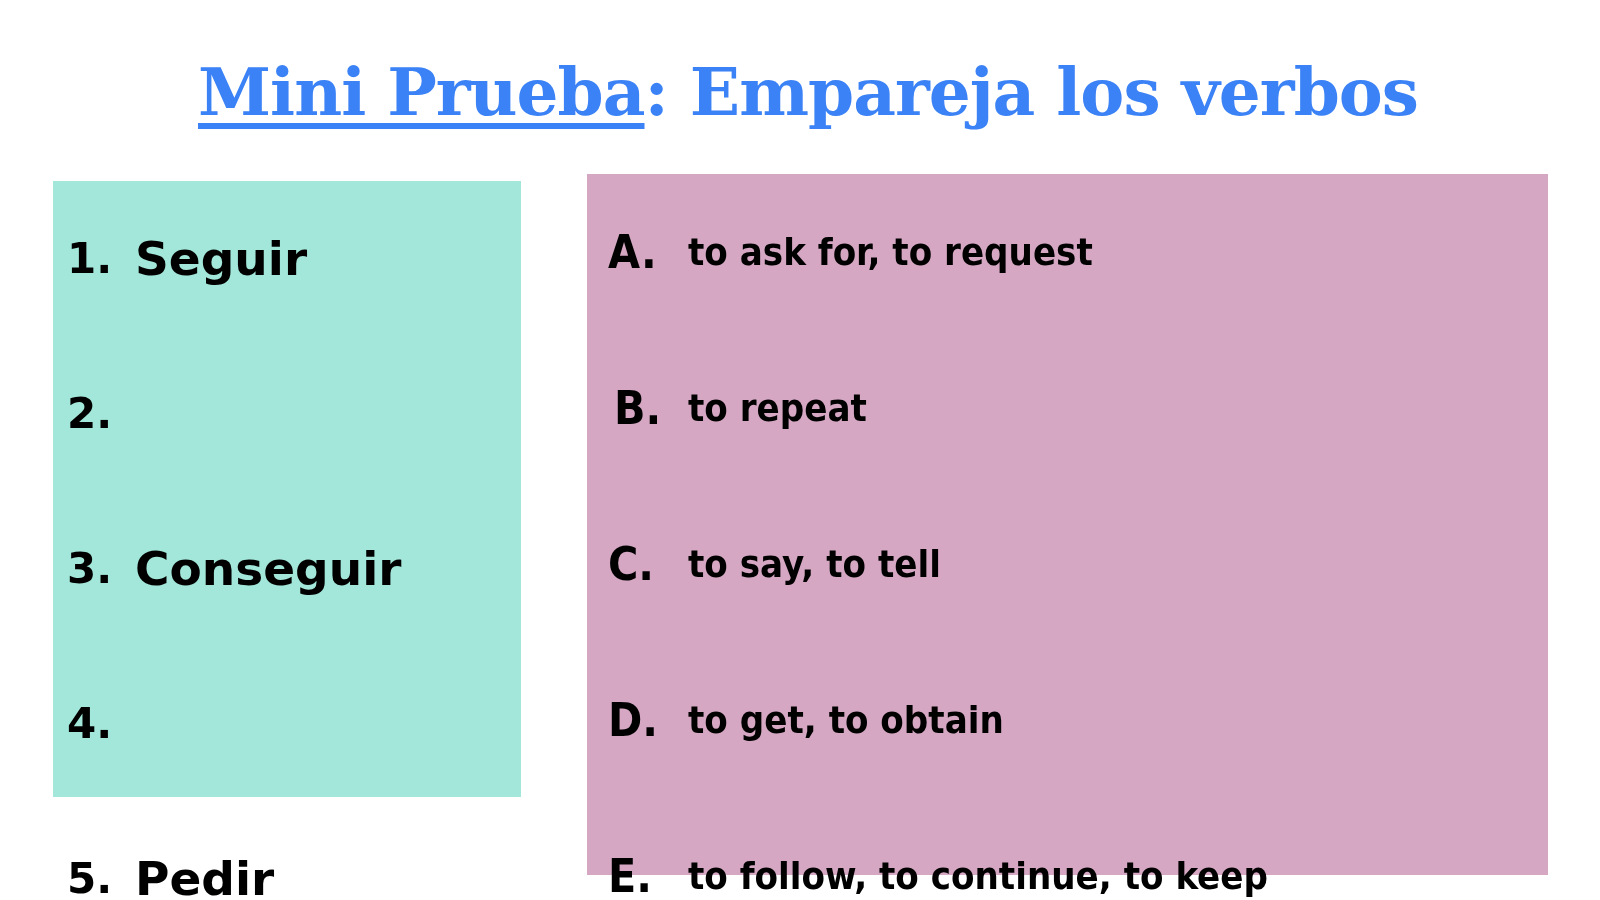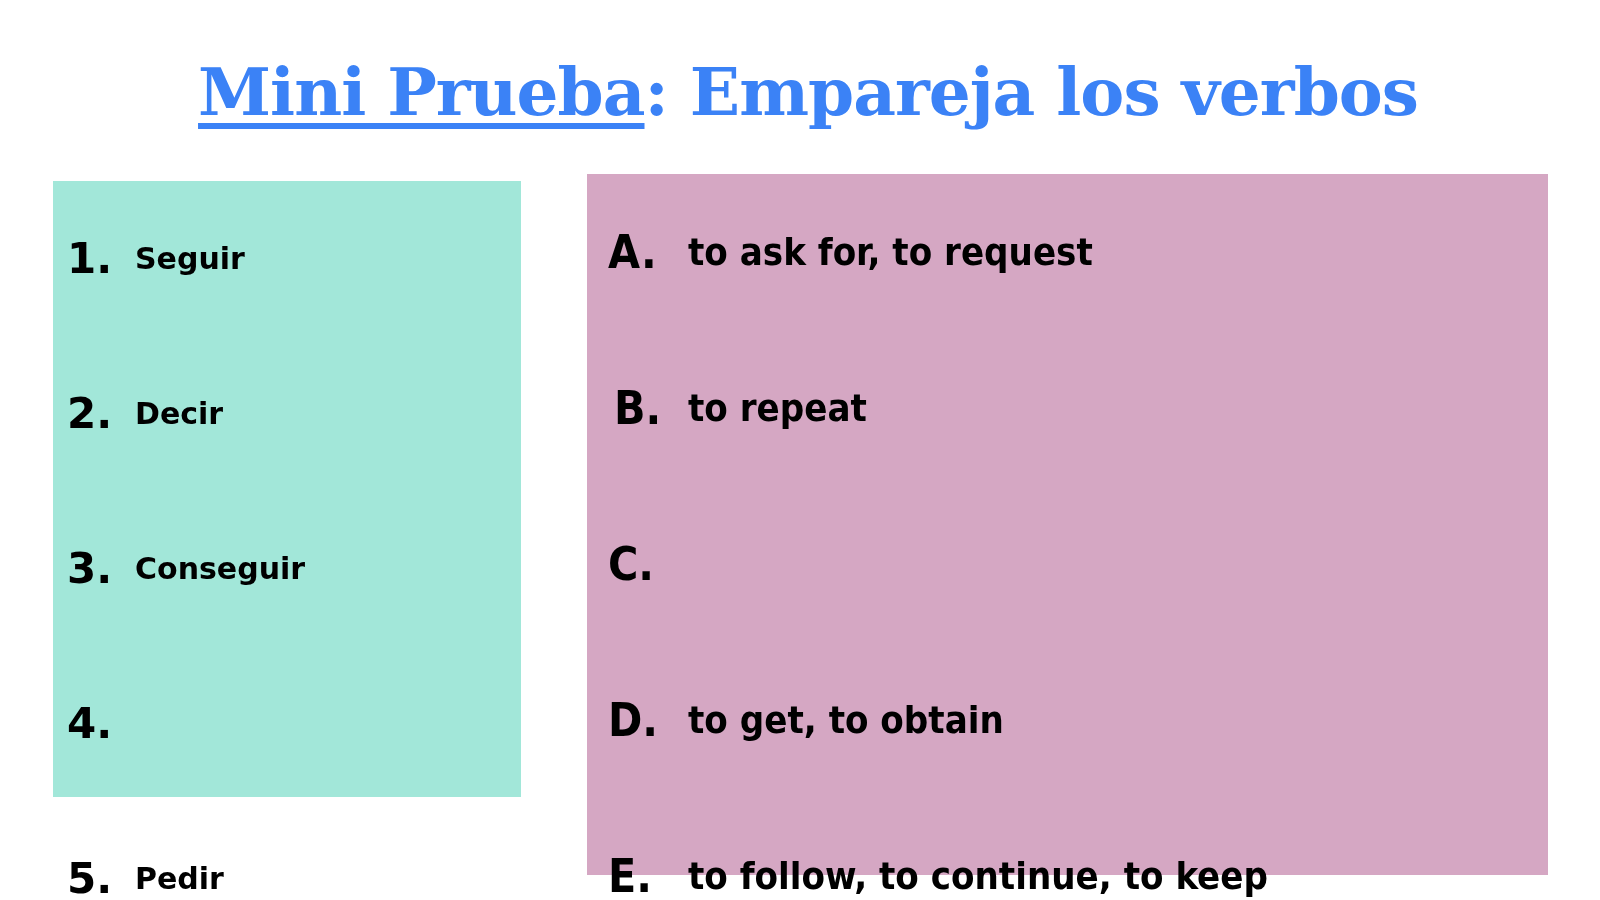--- a/index.html
+++ b/index.html
@@ -85,21 +85,21 @@
     color: #000000;
     white-space: nowrap;
   }
   .left-row .marker {
     width: 82px;
     padding-left: 14px;
     box-sizing: border-box;
     font-size: 42px;
   }
   .left-row .term {
-    font-size: 30px;
+    font-size: 47px;
   }
 
   
   #right-list {
     position: absolute;
     left: 600px;
     top: 174px;
     width: 1000px;
   }
   .right-row {
@@ -139,21 +139,20 @@
 
   <div id="title-block"><span id="title-emph">Mini Prueba</span><span>: </span><span>Empareja los verbos</span></div>
 
   <div id="left-list">
     <div class="left-row">
       <span class="marker">1.</span>
       <span class="term">Seguir</span>
     </div>
     <div class="left-row">
       <span class="marker">2.</span>
-      <span class="term">Decir</span>
     </div>
     <div class="left-row">
       <span class="marker">3.</span>
       <span class="term">Conseguir</span>
     </div>
     <div class="left-row">
       <span class="marker">4.</span>
     </div>
     <div class="left-row">
       <span class="marker">5.</span>
@@ -165,20 +164,21 @@
     <div class="right-row r-a">
       <span class="marker">A.</span>
       <span class="meaning">to ask for, to request</span>
     </div>
     <div class="right-row r-b">
       <span class="marker">B.</span>
       <span class="meaning">to repeat</span>
     </div>
     <div class="right-row r-c">
       <span class="marker">C.</span>
+      <span class="meaning">to say, to tell</span>
     </div>
     <div class="right-row r-d">
       <span class="marker">D.</span>
       <span class="meaning">to get, to obtain</span>
     </div>
     <div class="right-row r-e">
       <span class="marker">E.</span>
       <span class="meaning">to follow, to continue, to keep</span>
     </div>
   </div>

